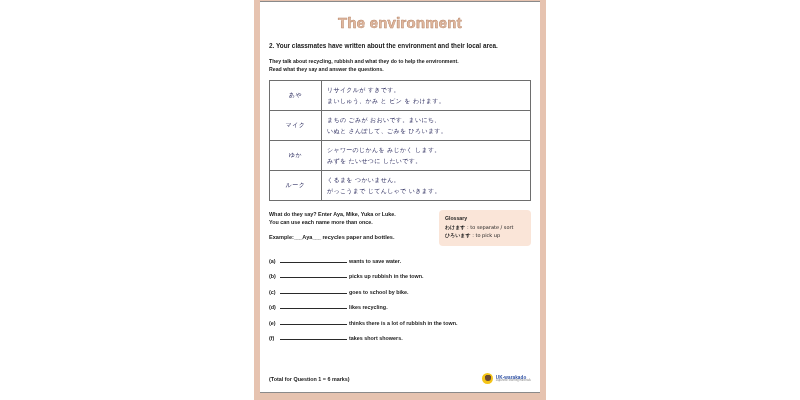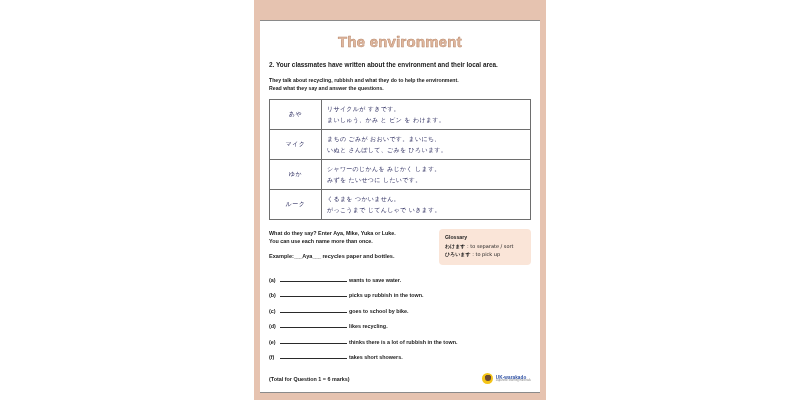--- a/index.html
+++ b/index.html
@@ -16,21 +16,21 @@
     width: 800px; height: 400px;
     background: #ffffff;
   }
 
   
   .page {
     position: absolute;
     left: 254px; top: 0px;
     width: 292px; height: 400px;
     background: #e6c3b0;           
-    padding: 20px 6px 7px 6px;
+    padding: 1px 6px 7px 6px;
   }
   .page-inner {
     position: relative;
     width: 100%; height: 100%;
     background: #ffffff;
     border-top: 1px solid #8a8a8a;
     border-bottom: 1px solid #8a8a8a;
     padding: 6px 9px 0 9px;
   }
 

